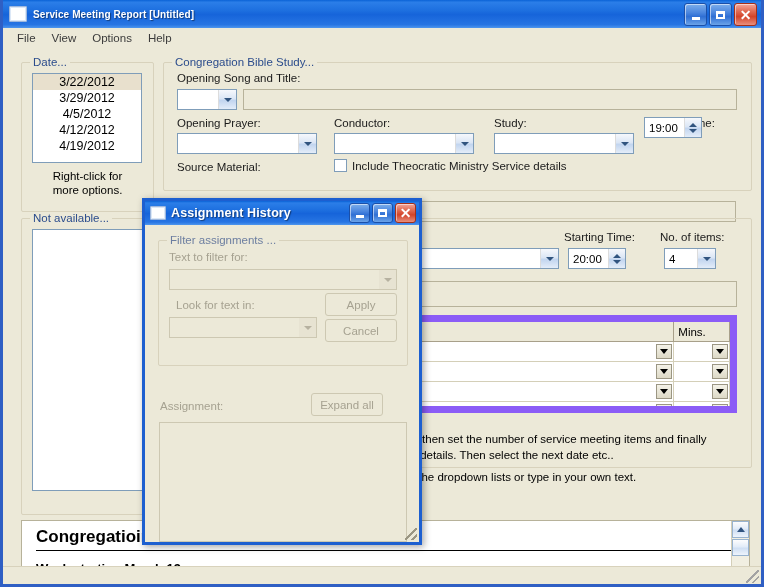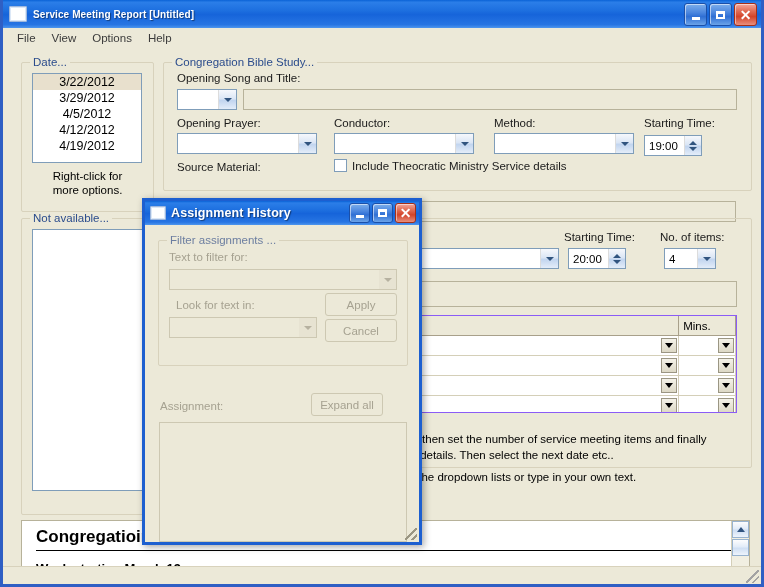--- a/index.html
+++ b/index.html
@@ -182,21 +182,21 @@
     width: 13px; height: 13px;
     background: #fff;
     border: 1px solid #7f9db9;
     box-sizing: border-box;
   }
 
   
   .grid {
     position: absolute;
     background: #d946ef;
-    border: 1px solid #8b5cf6;
+    border: 7px solid #8b5cf6;
     box-sizing: border-box;
     overflow: hidden;
   }
   .grid .hdr { display: flex; height: 19px; background: #ece9d8; border-bottom: 1px solid #a8a08a; }
   .grid .hdr .hc {
     font-size: 11.5px; color: #000;
     padding-left: 4px;
     display: flex; align-items: center;
     border-right: 1px solid #a8a08a;
     box-sizing: border-box;
@@ -416,28 +416,28 @@
           <span class="val"></span>
           <span class="arrow"></span>
         </div>
 
         <div class="lbl" style="position:absolute; left:170px; top:54px;">Conductor:</div>
         <div class="combo" style="left:170px; top:70px; width:140px;">
           <span class="val"></span>
           <span class="arrow"></span>
         </div>
 
-        <div class="lbl" style="position:absolute; left:330px; top:54px;">Method:</div>
+        <div class="lbl" style="position:absolute; left:330px; top:54px;">Study:</div>
         <div class="combo" style="left:330px; top:70px; width:140px;">
           <span class="val"></span>
           <span class="arrow"></span>
         </div>
 
         <div class="lbl" style="position:absolute; left:480px; top:54px;">Starting Time:</div>
-        <div class="spin" style="left:480px; top:72px; width:58px;">
+        <div class="spin" style="left:480px; top:54px; width:58px;">
           <span class="val">19:00</span>
           <span class="btns">
             <span class="up"></span>
               <span class="dn"></span>
           </span>
         </div>
 
         <div class="lbl" style="position:absolute; left:13px; top:98px;">Source Material:</div>
         <div class="checkrow" style="left:170px; top:96px;">
           <span class="checkbox"></span>

